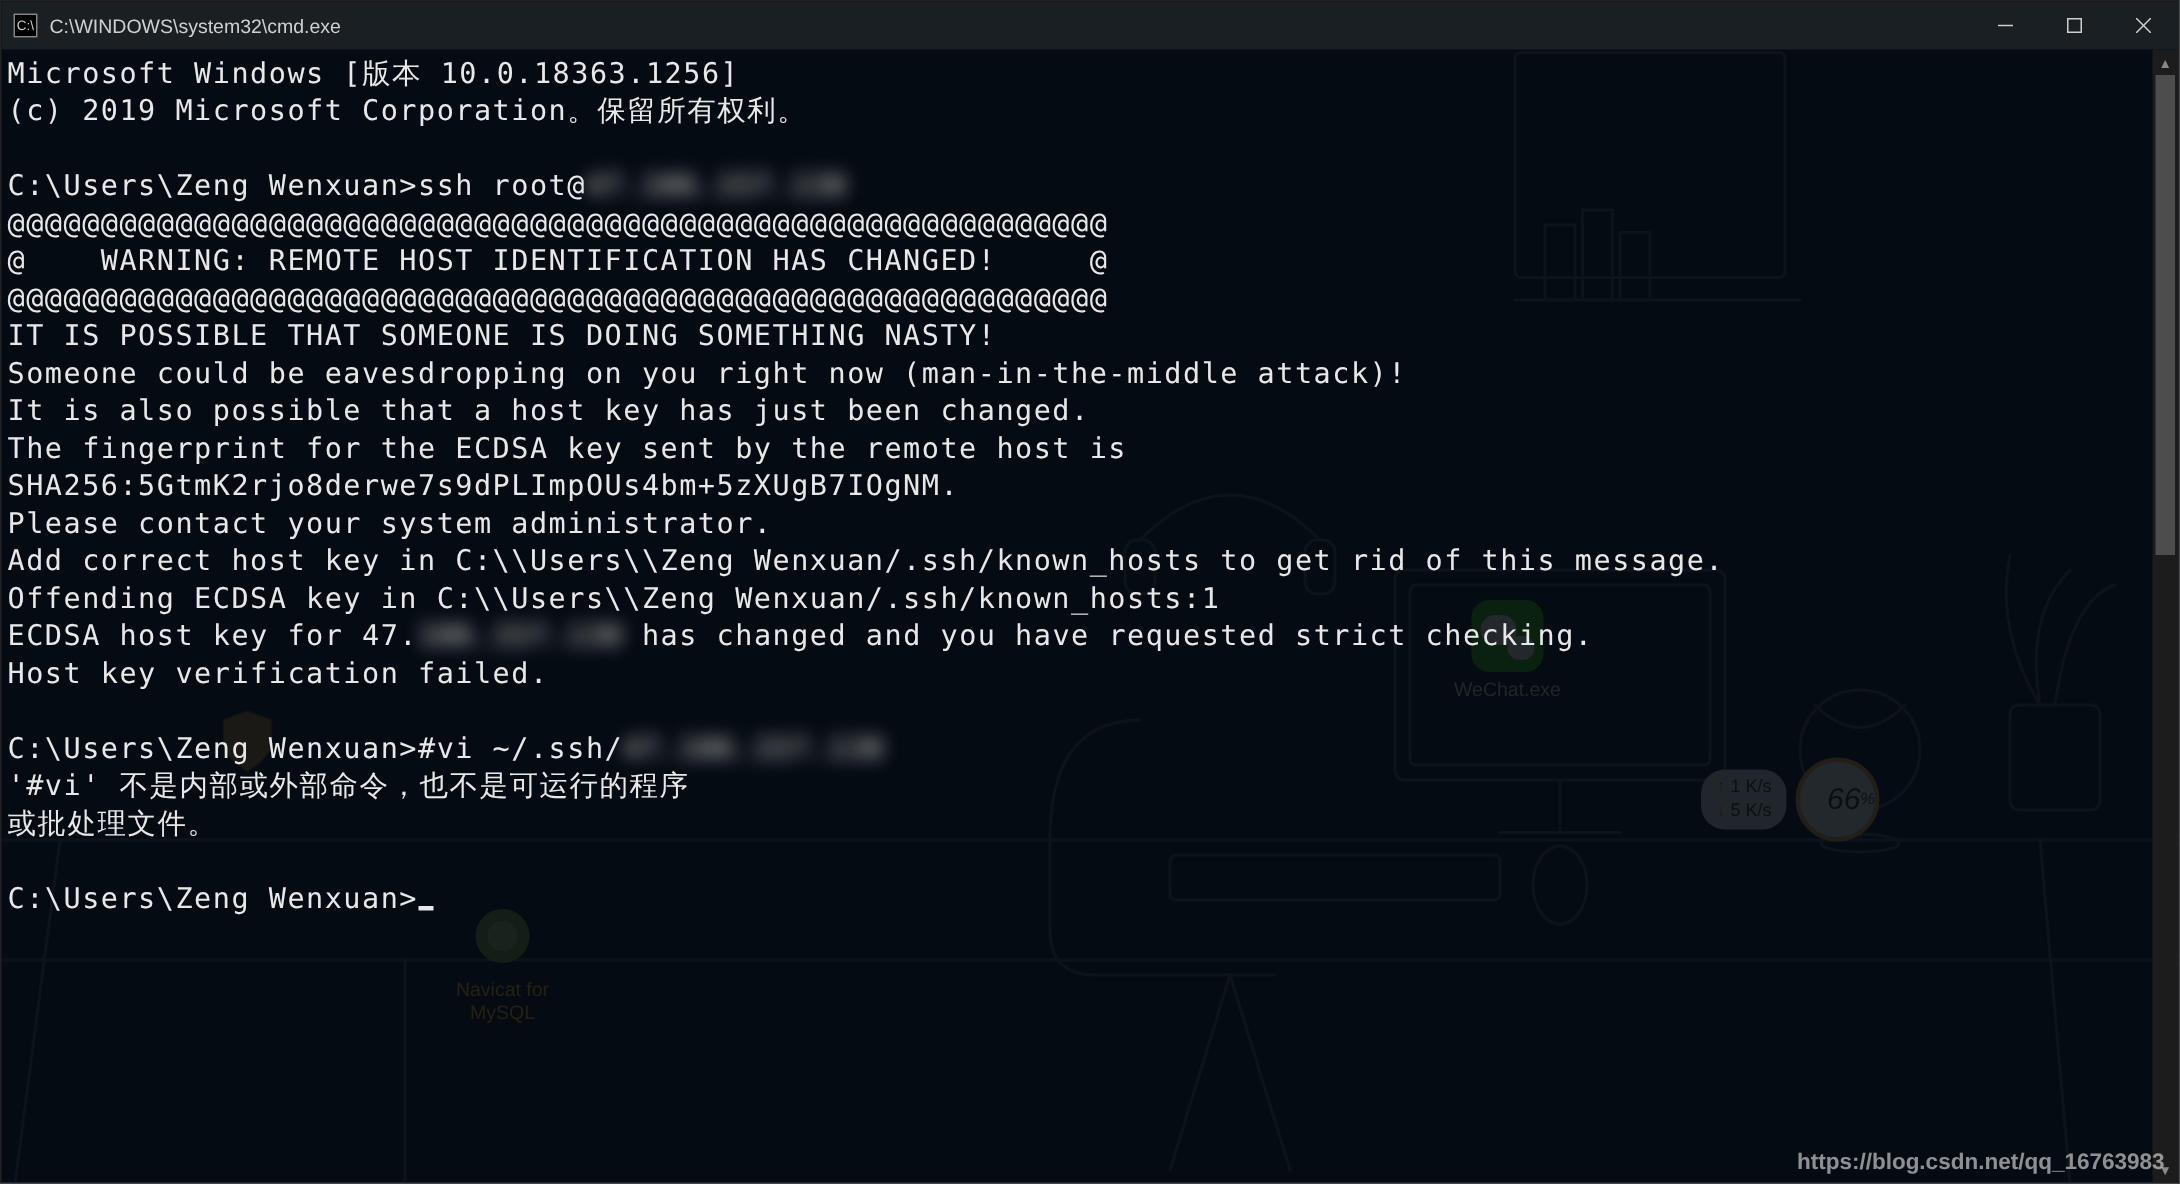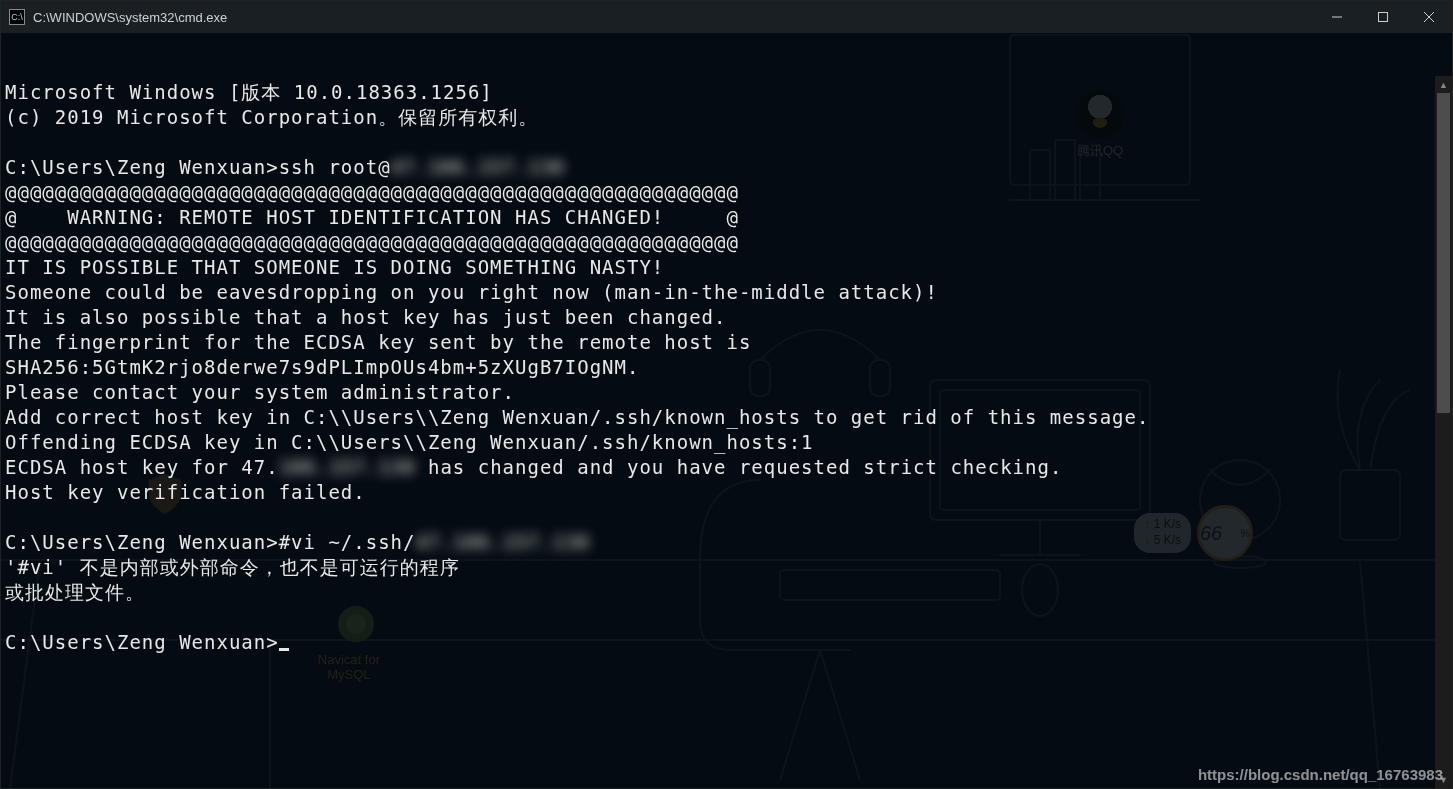--- a/index.html
+++ b/index.html
@@ -74,21 +74,21 @@
   }
   .netwidget .speedbox .up::before { content:"↑ "; color:#2dc100; }
   .netwidget .speedbox .dn::before { content:"↓ "; color:#ff8a00; }
   .netwidget .ball {
     width: 56px;
     height: 56px;
     border-radius: 50%;
     background: #fff;
     display: flex;
     align-items: center;
-    justify-content: space-between;
+    justify-content: flex-end;
     font-size: 20px;
     color: #333;
     border: 3px solid #ffb74d;
     font-style: italic;
   }
   .netwidget .ball small { font-size: 11px; }
 
   
   .cmdwin {
     position: absolute;
@@ -131,21 +131,20 @@
     align-items: center;
     justify-content: center;
     color: #cfcfcf;
   }
   .titlebar .winbtn svg { width: 10px; height: 10px; stroke: #cfcfcf; stroke-width: 1; fill: none; }
 
   .termarea {
     flex: 1;
     position: relative;
     overflow: hidden;
-    margin-top: 43px;
   }
   .termtext {
     position: absolute;
     left: 4px;
     top: 4px;
     right: 18px;
     color: #e8e8e8;
     font-family: "NSimSun", "SimSun", "Consolas", monospace;
     font-size: 19px;
     line-height: 25px;
@@ -247,28 +246,28 @@
 
       <line x1="1010" y1="200" x2="1200" y2="200"></line>
       <rect x="1030" y="150" width="20" height="50"></rect>
       <rect x="1055" y="140" width="20" height="60"></rect>
       <rect x="1080" y="155" width="20" height="45"></rect>
 
       <rect x="1010" y="35" width="180" height="150" rx="4"></rect>
     </svg>
   </div>
 
-  <div class="desk-icon" style="left:1055px; top:90px;">
-    <div class="iconbox penguin"></div>
-    <span>腾讯QQ</span>
-  </div>
-
-
-
-  <div class="desk-icon" style="left:290px; top:600px; color:#f0c040;align-items:flex-end;">
+
+  <div class="desk-icon" style="left:960px; top:400px;">
+    <div class="iconbox wechat-ico"></div>
+    <span>WeChat.exe</span>
+  </div>
+
+
+  <div class="desk-icon" style="left:290px; top:600px; color:#f0c040;">
     <div class="iconbox lime-ico">
       <svg viewBox="0 0 48 48">
           <circle cx="24" cy="24" r="18" fill="#7cb342"></circle>
           <circle cx="24" cy="24" r="10" fill="#aed581"></circle>
         </svg>
     </div>
     <span style="white-space:pre-line;">Navicat for
 MySQL</span>
   </div>
 

